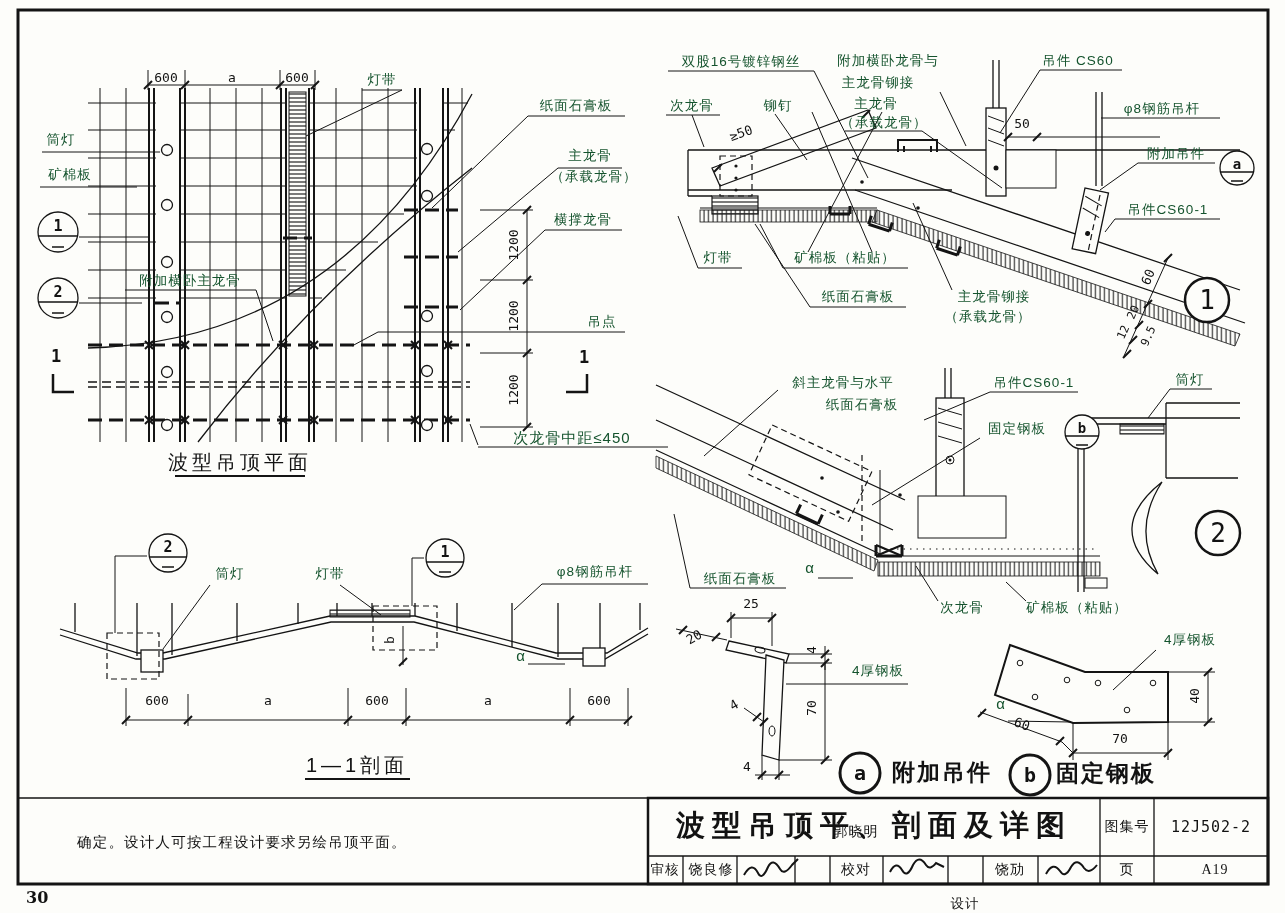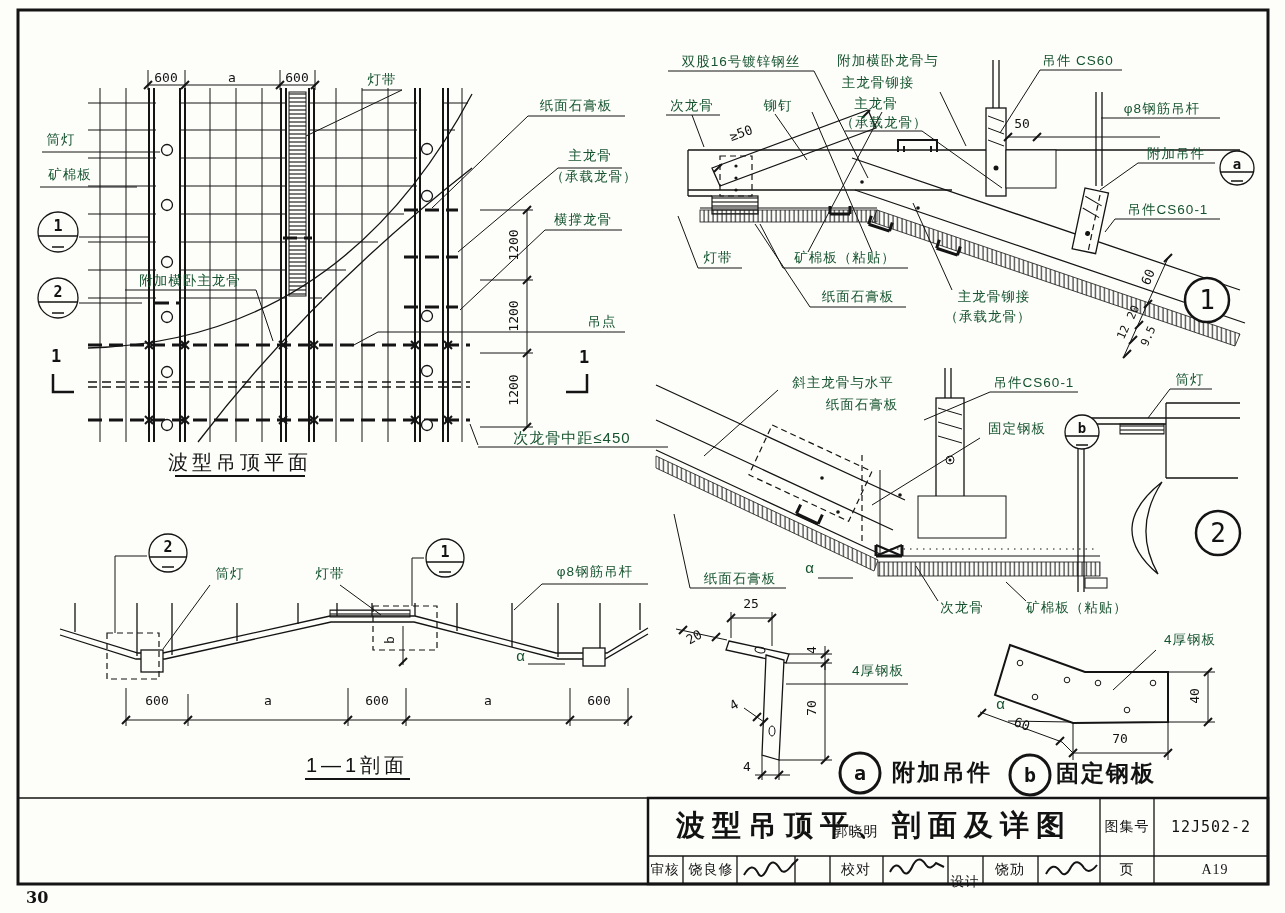--- a/index.html
+++ b/index.html
@@ -417,28 +417,29 @@
 <div class="t" style="left:878px;top:671px">4厚钢板</div>
 <div class="cap" style="left:942px;top:772px">附加吊件</div>
 
 <div class="t" style="left:1190px;top:640px">4厚钢板</div>
 <div class="t t15" style="left:1001px;top:703px">α</div>
 <div class="dim" style="left:1022px;top:724px;transform:translate(-50%,-50%) rotate(20deg)">60</div>
 <div class="dim" style="left:1120px;top:738px">70</div>
 <div class="dim" style="left:1194px;top:696px;transform:translate(-50%,-50%) rotate(-90deg)">40</div>
 <div class="cap" style="left:1106px;top:773px">固定钢板</div>
 
+<div class="note" style="left:77px;top:833px">确定。设计人可按工程设计要求另绘吊顶平面。</div>
 
 <div class="tbt" style="left:874px;top:826px">波型吊顶平、剖面及详图</div>
 <div class="tbs" style="left:1127px;top:827px">图集号</div>
 <div class="tbs" style="left:1211px;top:827px;font-family:'DejaVu Sans Mono',monospace;font-size:15px">12J502-2</div>
 <div class="tbs" style="left:1127px;top:870px">页</div>
 <div class="tbs" style="left:1215px;top:870px;font-family:Liberation Serif, serif;font-size:14px">A19</div>
 <div class="tbs" style="left:665px;top:870px;font-size:13.5px">审核</div>
 <div class="tbs" style="left:711px;top:870px">饶良修</div>
 <div class="tbs" style="left:856px;top:870px;font-size:14px">校对</div>
 <div class="tbs" style="left:856px;top:832px">郭晓明</div>
-<div class="tbs" style="left:965px;top:882px;font-size:13.5px">设计</div>
+<div class="tbs" style="left:965px;top:904px;font-size:13.5px">设计</div>
 <div class="tbs" style="left:1010px;top:870px">饶劢</div>
 
 <div class="folio" style="left:26px;top:888px">30</div>
 
 </div>
 
 </body></html>

